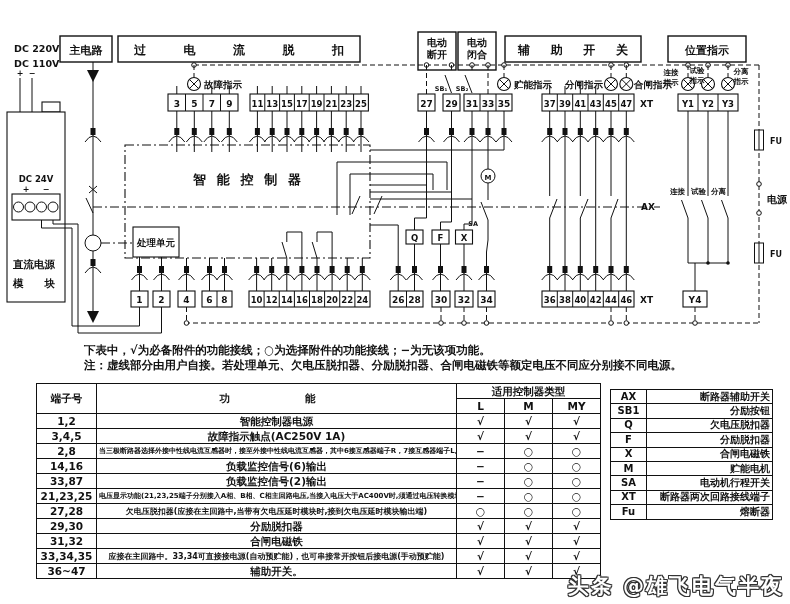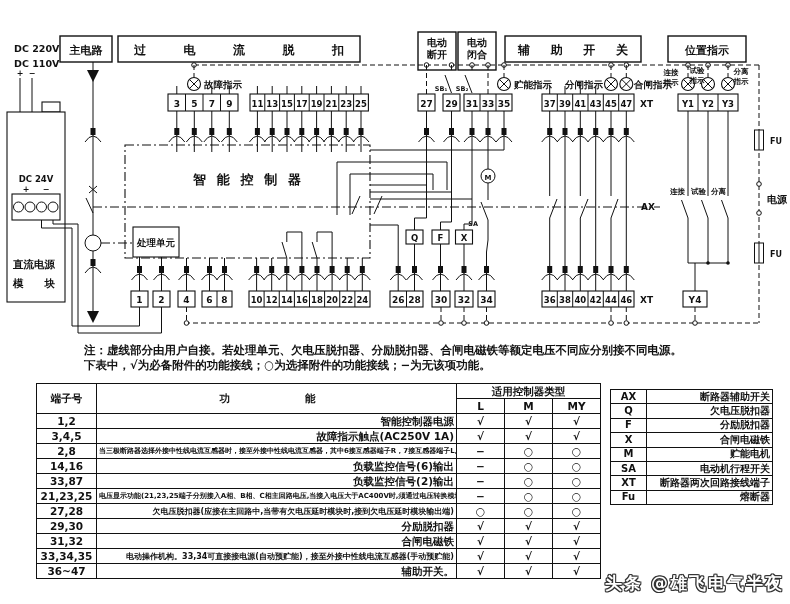--- a/index.html
+++ b/index.html
@@ -12,28 +12,28 @@
   .tb{fill:#fff;stroke:#111;stroke-width:1.1;}
   .dash{stroke-dasharray:5 3;}
   .dd{stroke-dasharray:9 3 2 3;}
   .note{position:absolute;left:84px;top:343px;width:696px;font-size:11.5px;
         font-weight:bold;line-height:15px;}
   table{border-collapse:collapse;position:absolute;table-layout:fixed;}
   td,th{border:1.2px solid #111;padding:0 2px;font-weight:bold;text-align:center;
         overflow:hidden;white-space:nowrap;}
   #ftable{left:36px;top:383px;width:564px;font-size:10.5px;}
   #ftable td{height:14px;line-height:13px;}
-  #ftable .fn{text-align:right;}
+  #ftable .fn{text-align:center;}
   #ftable .sm{font-size:7px;}
   #ftable .md{font-size:8px;margin-top:26px;}
   #ftable .mk{font-size:11px;}
   #ltable{left:610px;top:389px;width:162px;font-size:10px;}
   #ltable td{height:13.4px;line-height:12px;}
   #ltable .nm{text-align:right;}
-  .wm{position:absolute;right:6px;top:572px;font-size:17px;font-weight:bold;
+  .wm{position:absolute;right:6px;top:572px;font-size:21px;font-weight:bold;
       letter-spacing:2px;color:#fff;
       text-shadow:1px 1px 0 #333,-1px -1px 0 #333,1px -1px 0 #333,-1px 1px 0 #333,0 1px 0 #333,0 -1px 0 #333,1px 0 0 #333,-1px 0 0 #333;}
 </style>
 </head>
 <body>
 
 <svg width="790" height="340" viewBox="0 0 790 340">
 <defs>
   <g id="plug">
         <path d="M-8,6 Q0,-6 8,6" fill="none" stroke="#111" stroke-width="1"></path>
@@ -483,22 +483,22 @@
   <text x="626.3" y="302.5" font-size="8.5" text-anchor="middle">46</text>
   <text x="640" y="302.5" font-size="9">XT</text>
   <line class="dash" x1="611" y1="307" x2="611" y2="323"></line>
       <use href="#oc" x="611" y="323"></use>
   <line class="dash" x1="626.3" y1="307" x2="626.3" y2="323"></line>
       <use href="#oc" x="626.3" y="323"></use>
 </g>
 </svg>
 
 <div class="note">
+  <div>下表中，√为必备附件的功能接线；○为选择附件的功能接线；−为无该项功能。</div>
   <div>注：虚线部分由用户自接。若处理单元、欠电压脱扣器、分励脱扣器、合闸电磁铁等额定电压不同应分别接不同电源。</div>
-  <div>下表中，√为必备附件的功能接线；○为选择附件的功能接线；−为无该项功能。</div>
 </div>
 
 <table id="ftable">
   <colgroup>
       <col style="width:60px">
       <col style="width:360px">
       <col style="width:48px">
       <col style="width:48px">
       <col style="width:48px">
     </colgroup>
@@ -571,21 +571,21 @@
       </tr>
   <tr>
         <td>31,32</td>
         <td class="fn">合闸电磁铁</td>
         <td>√</td>
         <td>√</td>
         <td>√</td>
       </tr>
   <tr>
         <td>33,34,35</td>
-        <td class="fn md">电动操作机构。33,34可直接接电源(自动预贮能)，接至外接中性线电流互感器(手动预贮能)</td>
+        <td class="fn md">应接在主回路中。33,34可直接接电源(自动预贮能)，也可串接常开按钮后接电源(手动预贮能)</td>
         <td>√</td>
         <td>√</td>
         <td>√</td>
       </tr>
   <tr>
         <td>36~47</td>
         <td class="fn">辅助开关。</td>
         <td>√</td>
         <td>√</td>
         <td>√</td>
@@ -597,20 +597,24 @@
   <colgroup>
       <col style="width:36px">
       <col style="width:126px">
     </colgroup>
   <tbody>
       <tr>
         <td>AX</td>
         <td class="nm">断路器辅助开关</td>
       </tr>
   <tr>
+        <td>SB1</td>
+        <td class="nm">分励按钮</td>
+      </tr>
+  <tr>
         <td>Q</td>
         <td class="nm">欠电压脱扣器</td>
       </tr>
   <tr>
         <td>F</td>
         <td class="nm">分励脱扣器</td>
       </tr>
   <tr>
         <td>X</td>
         <td class="nm">合闸电磁铁</td>

